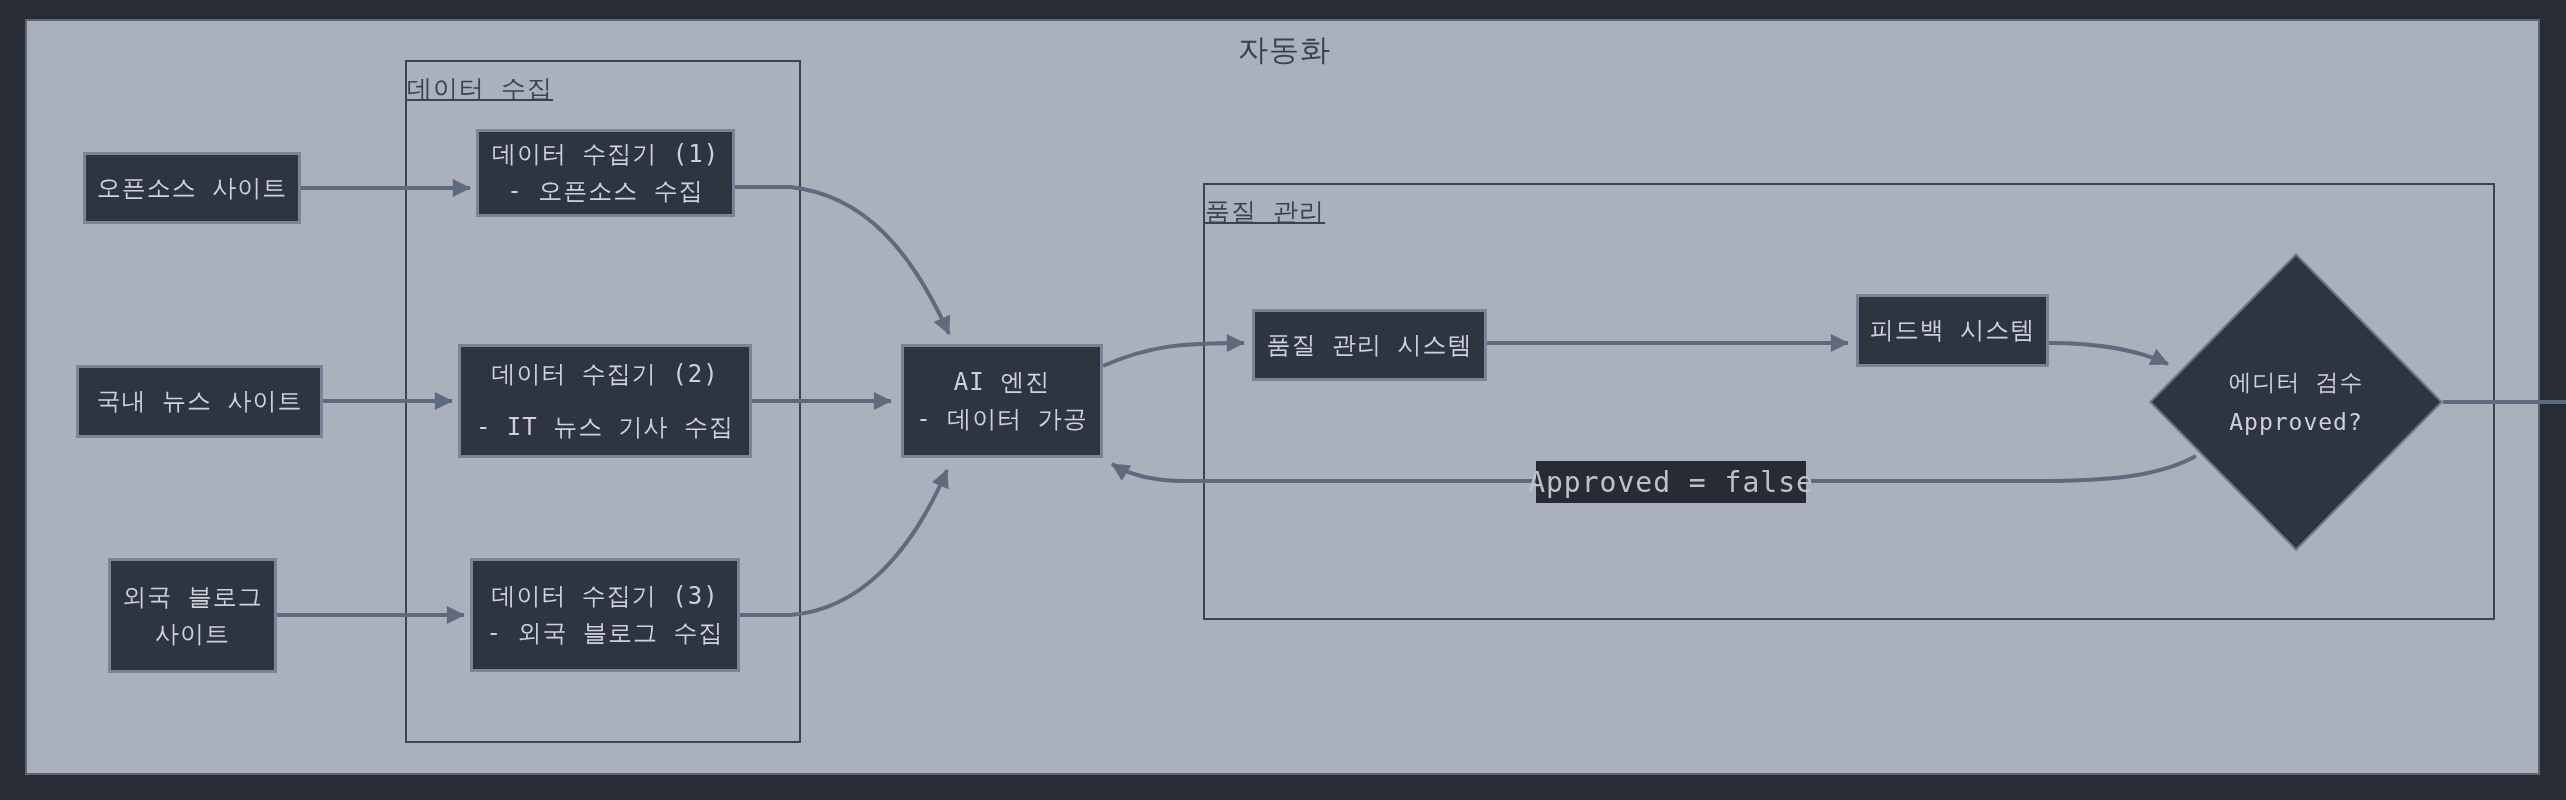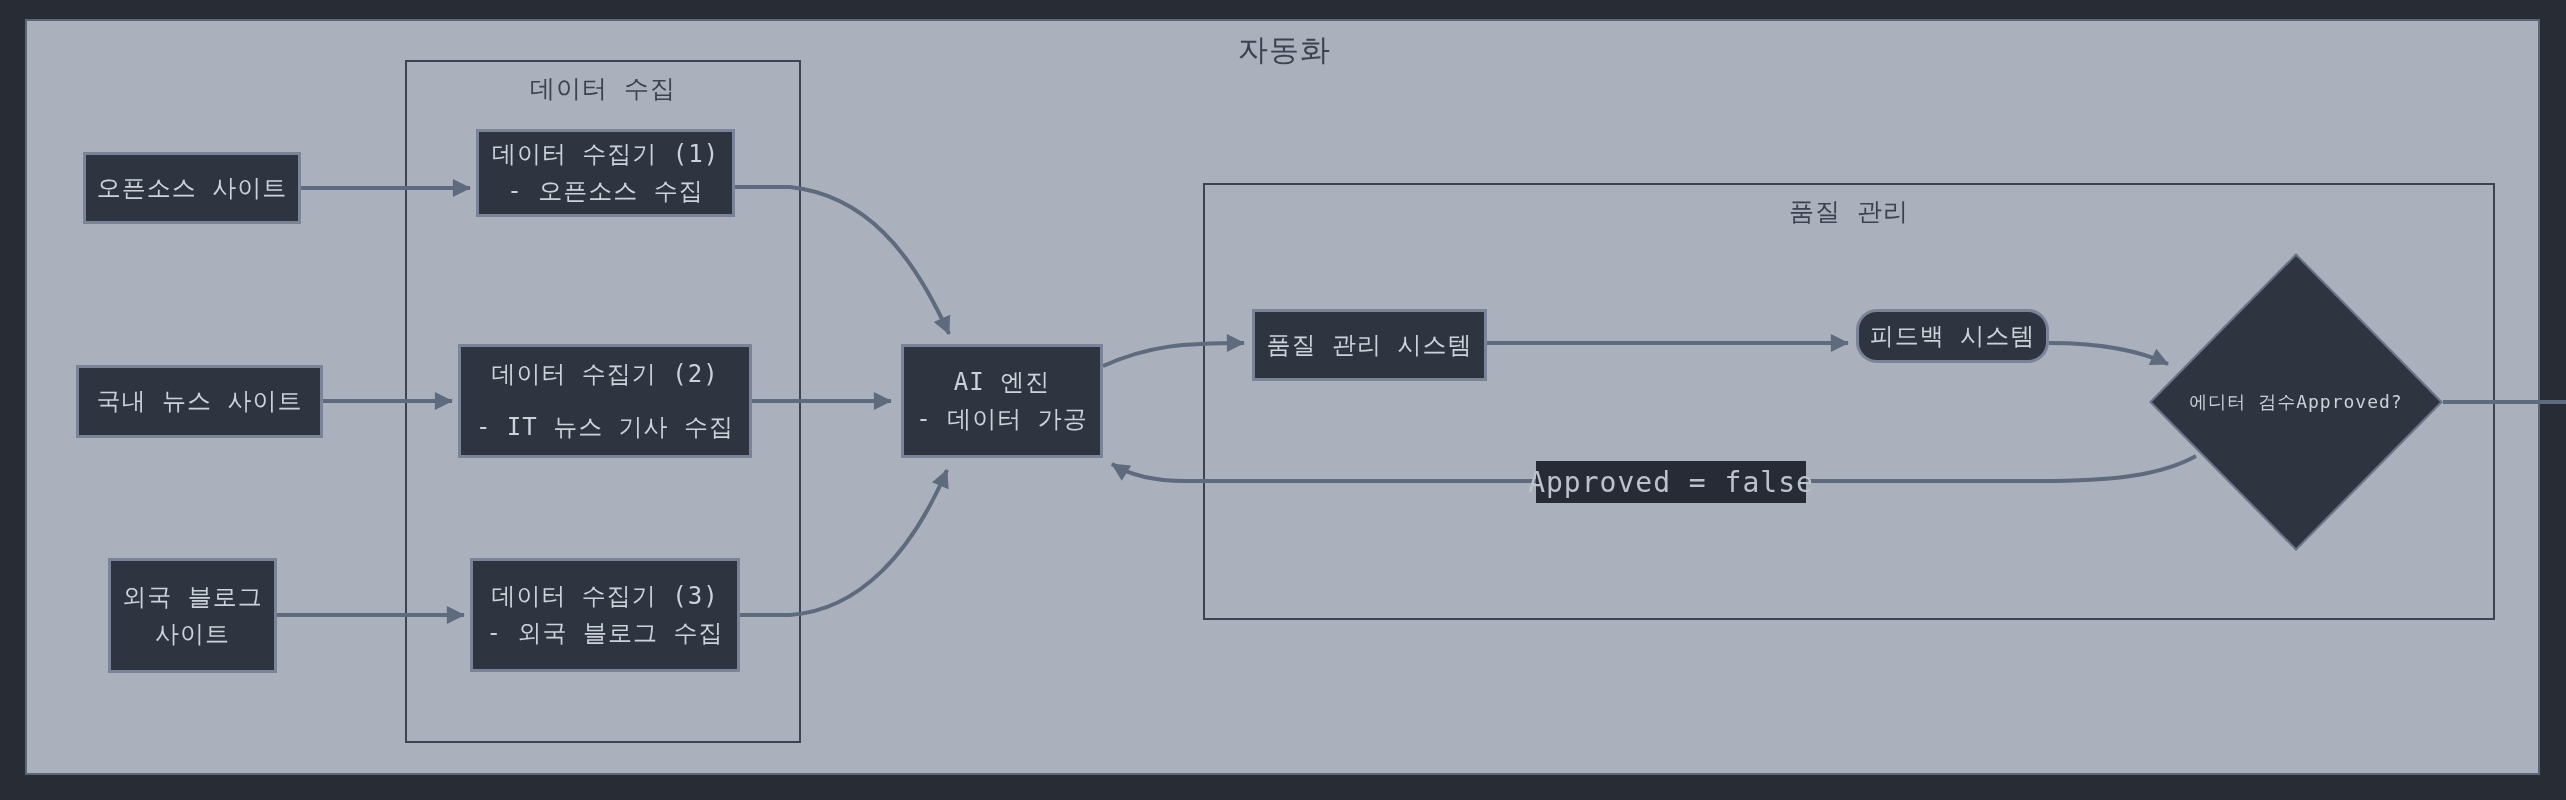--- a/index.html
+++ b/index.html
@@ -18,53 +18,53 @@
     text-align:center;font-size:30px;color:#3b4250;letter-spacing:1px;
   }
   
   .group{
     position:absolute;border:2px solid #3d4352;box-sizing:border-box;
     background:transparent;
   }
   .g-collection{left:405px;top:60px;width:396px;height:683px;}
   .g-quality{left:1203px;top:183px;width:1292px;height:437px;}
   .group-label{
-    position:absolute;top:10px;left:0;width:100%;text-align:center;
-    font-size:25px;color:#3b4250;letter-spacing:1px;
+    position:absolute;top:10px;left:0;width:100%;
+    font-size:25px;color:#3b4250;letter-spacing:1px;text-decoration:underline;
   }
   
   svg.edges{position:absolute;left:0;top:0;width:2566px;height:800px;}
   
   .node{
     position:absolute;background:#2e3440;border:3px solid #7a8398;
     box-sizing:border-box;color:#ccd1da;font-size:24px;line-height:37px;
     display:flex;flex-direction:column;align-items:center;justify-content:center;
     text-align:center;letter-spacing:1px;white-space:nowrap;
   }
   .n-opensource{left:83px;top:152px;width:218px;height:72px;align-items:center;}
   .n-news{left:76px;top:365px;width:247px;height:73px;}
   .n-blog{left:108px;top:558px;width:169px;height:115px;}
   .n-col1{left:476px;top:129px;width:259px;height:88px;}
   .n-col2{left:458px;top:344px;width:294px;height:114px;gap:16px;}
   .n-col3{left:470px;top:558px;width:270px;height:114px;}
   .n-ai{left:901px;top:344px;width:202px;height:114px;}
   .n-qms{left:1252px;top:309px;width:235px;height:72px;}
-  .n-feedback{left:1856px;top:309px;width:193px;height:54px;border-radius:21px;}
+  .n-feedback{left:1856px;top:294px;width:193px;height:73px;}
   
   .diamond-outer{
     position:absolute;left:2149px;top:253px;width:294px;height:298px;
     background:#6b7488;
     clip-path:polygon(50% 0,100% 50%,50% 100%,0 50%);
   }
   .diamond-inner{
     position:absolute;left:3px;top:3px;width:288px;height:292px;
     background:#2e3440;
     clip-path:polygon(50% 0,100% 50%,50% 100%,0 50%);
-    display:flex;flex-direction:row;align-items:center;justify-content:center;
-    color:#ccd1da;font-size:18px;line-height:40px;letter-spacing:1px;text-align:center;
+    display:flex;flex-direction:column;align-items:center;justify-content:center;
+    color:#ccd1da;font-size:23px;line-height:40px;letter-spacing:1px;text-align:center;
   }
   
   .edge-label{
     position:absolute;left:1536px;top:461px;width:270px;height:42px;
     background:#262b35;color:#bcc2cc;font-size:28px;letter-spacing:1px;
     display:flex;align-items:center;justify-content:center;white-space:nowrap;
   }
 </style>
 </head>
 <body>

